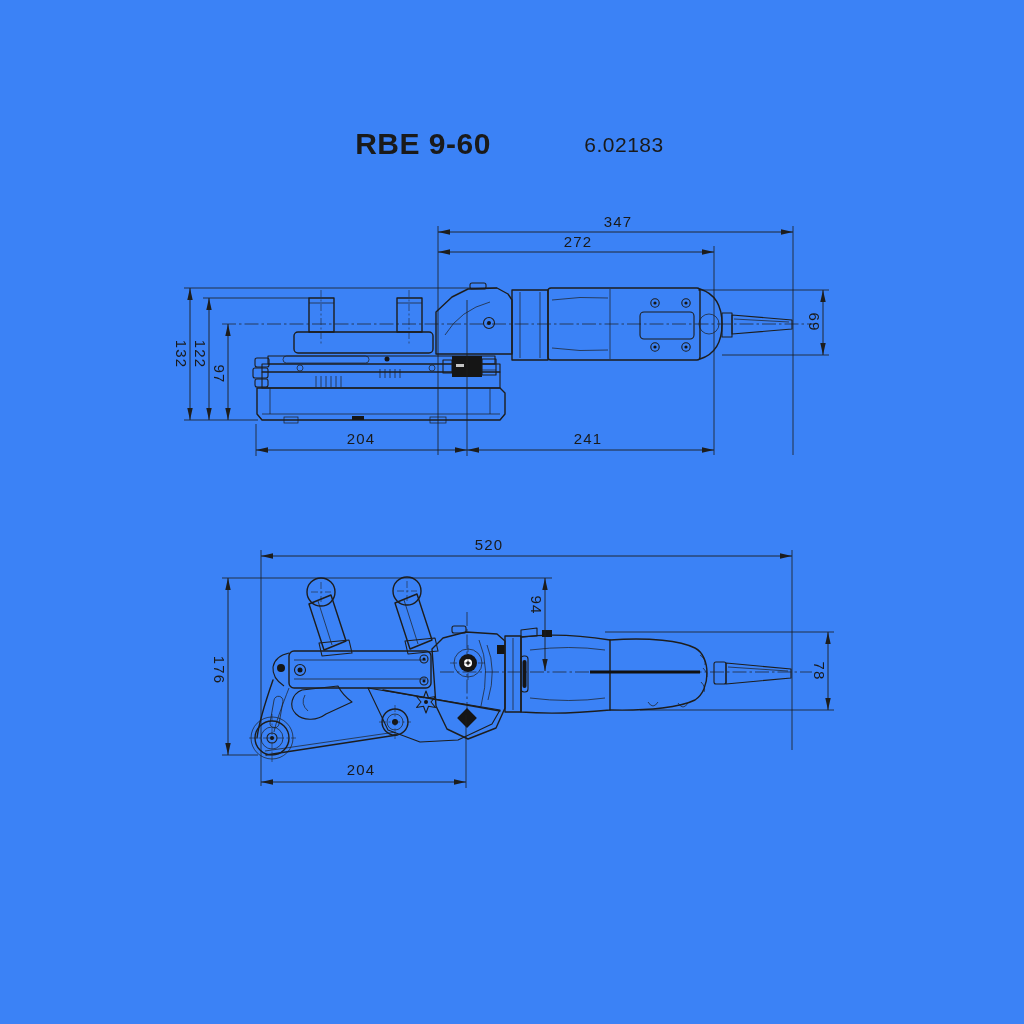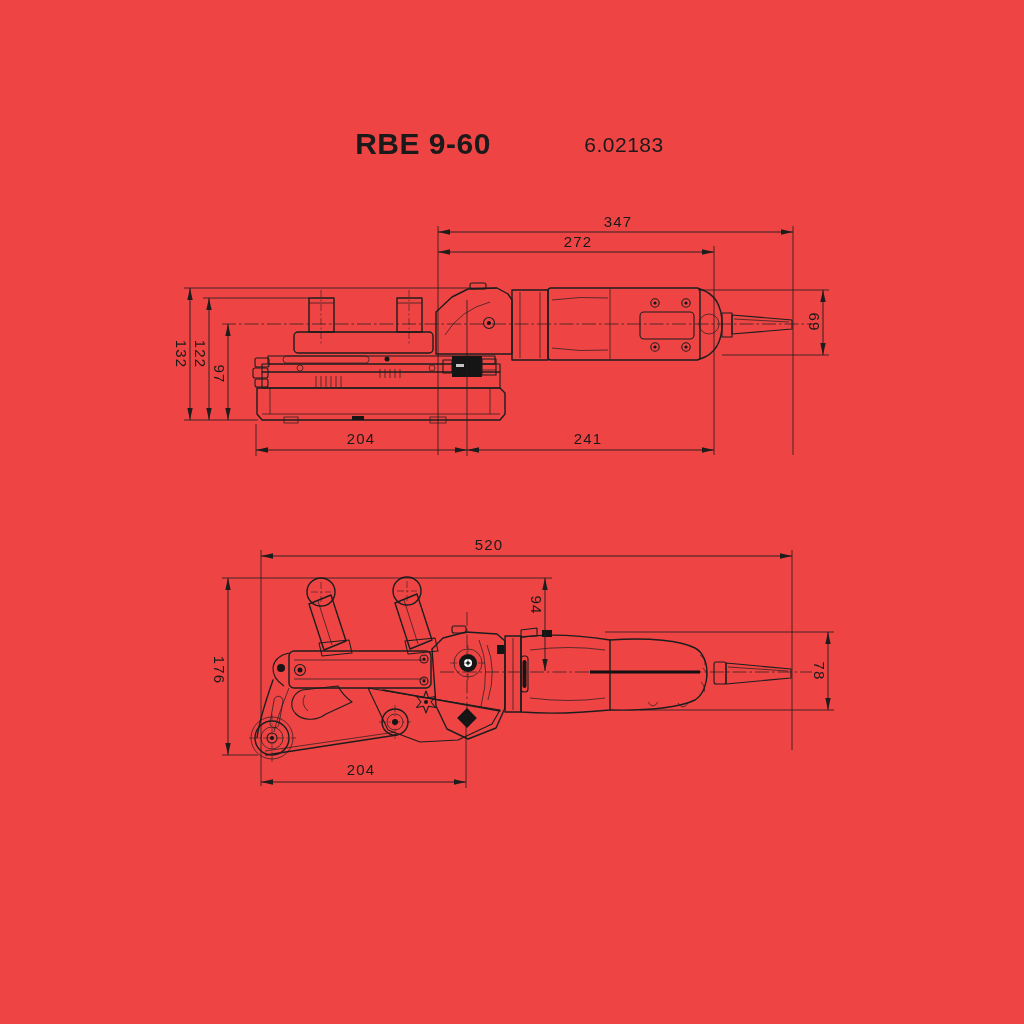--- a/index.html
+++ b/index.html
@@ -1,16 +1,16 @@
 <!DOCTYPE html>
 <html><head>
 <meta charset="utf-8">
 <style>
   html,body{margin:0;padding:0;background:#ffffff;}
-  #page{position:relative;width:1024px;height:1024px;background:#ef4444;overflow:hidden;
+  #page{position:relative;width:1024px;height:1024px;background:#3b82f6;overflow:hidden;
         font-family:"Liberation Sans",sans-serif;}
   svg{position:absolute;left:0;top:0;}
   
   .o  {stroke:#1d1d1d;stroke-width:1.4;fill:none;stroke-linejoin:round;stroke-linecap:round;}
   .m  {stroke:#1d1d1d;stroke-width:1.1;fill:none;stroke-linejoin:round;}
   .d  {stroke:#1d1d1d;stroke-width:0.7;fill:none;}
   .dim{stroke:#1d1d1d;stroke-width:0.9;fill:none;marker-start:url(#ar);marker-end:url(#ar);}
   .ext{stroke:#1d1d1d;stroke-width:0.8;fill:none;}
   .cl {stroke:#1d1d1d;stroke-width:0.7;fill:none;stroke-dasharray:14 3 2.5 3;}
   .cs {stroke:#1d1d1d;stroke-width:0.55;fill:none;stroke-dasharray:7 2.5 2 2.5;}

